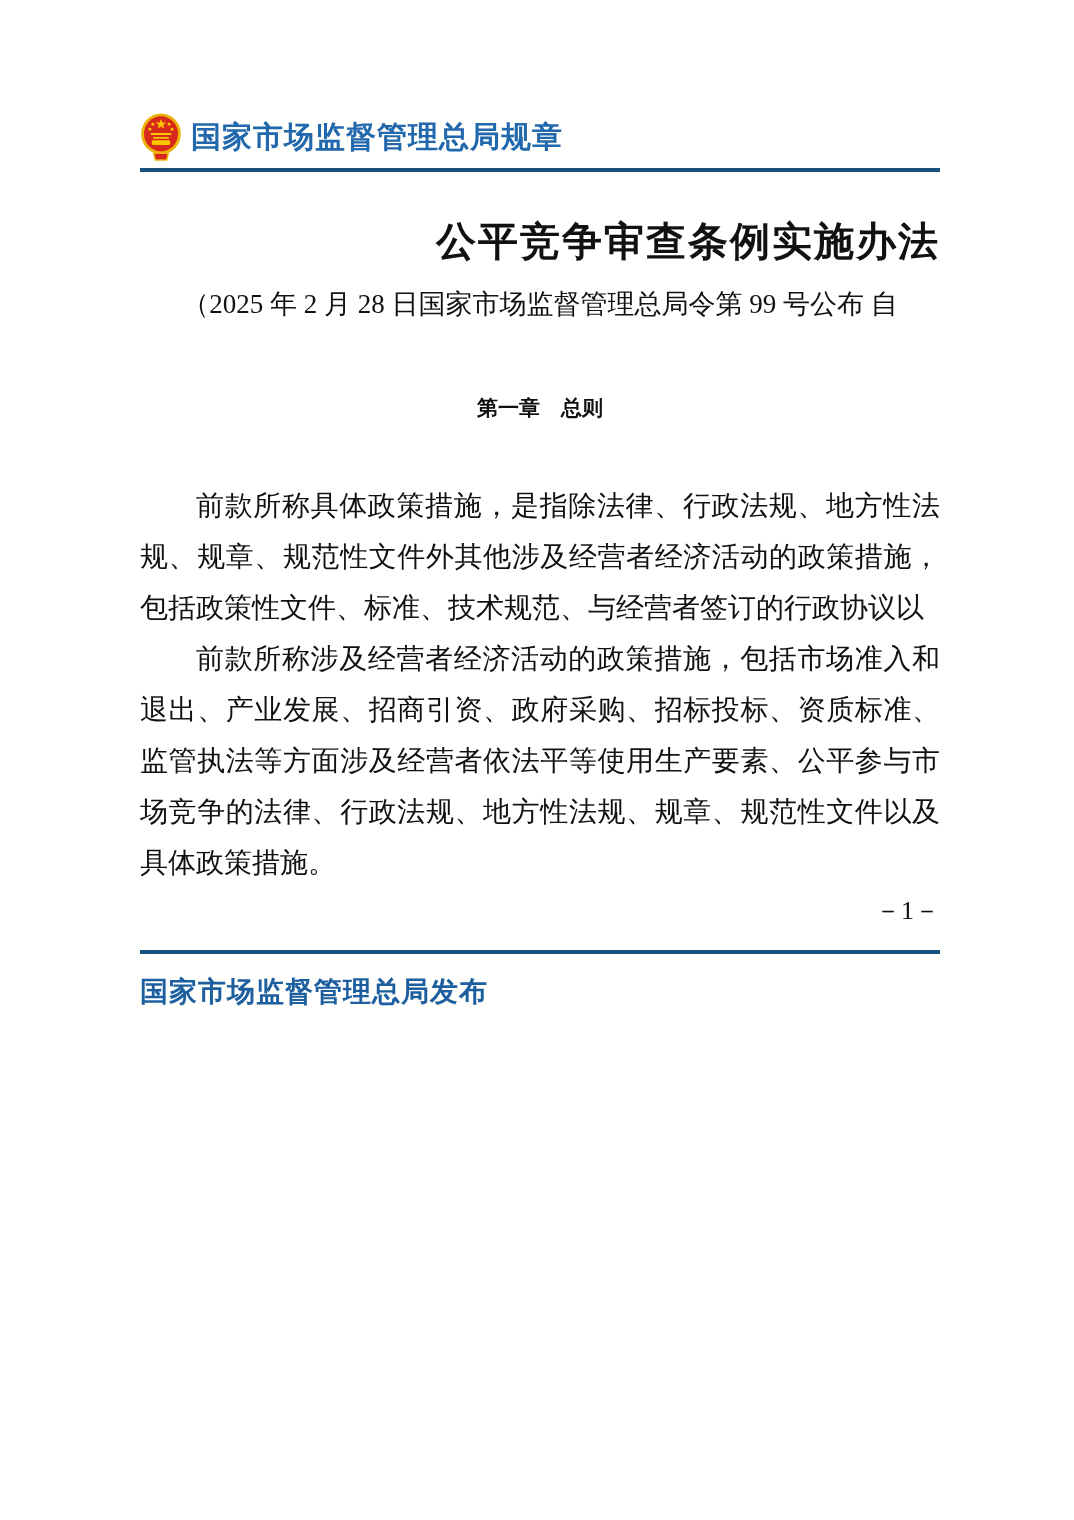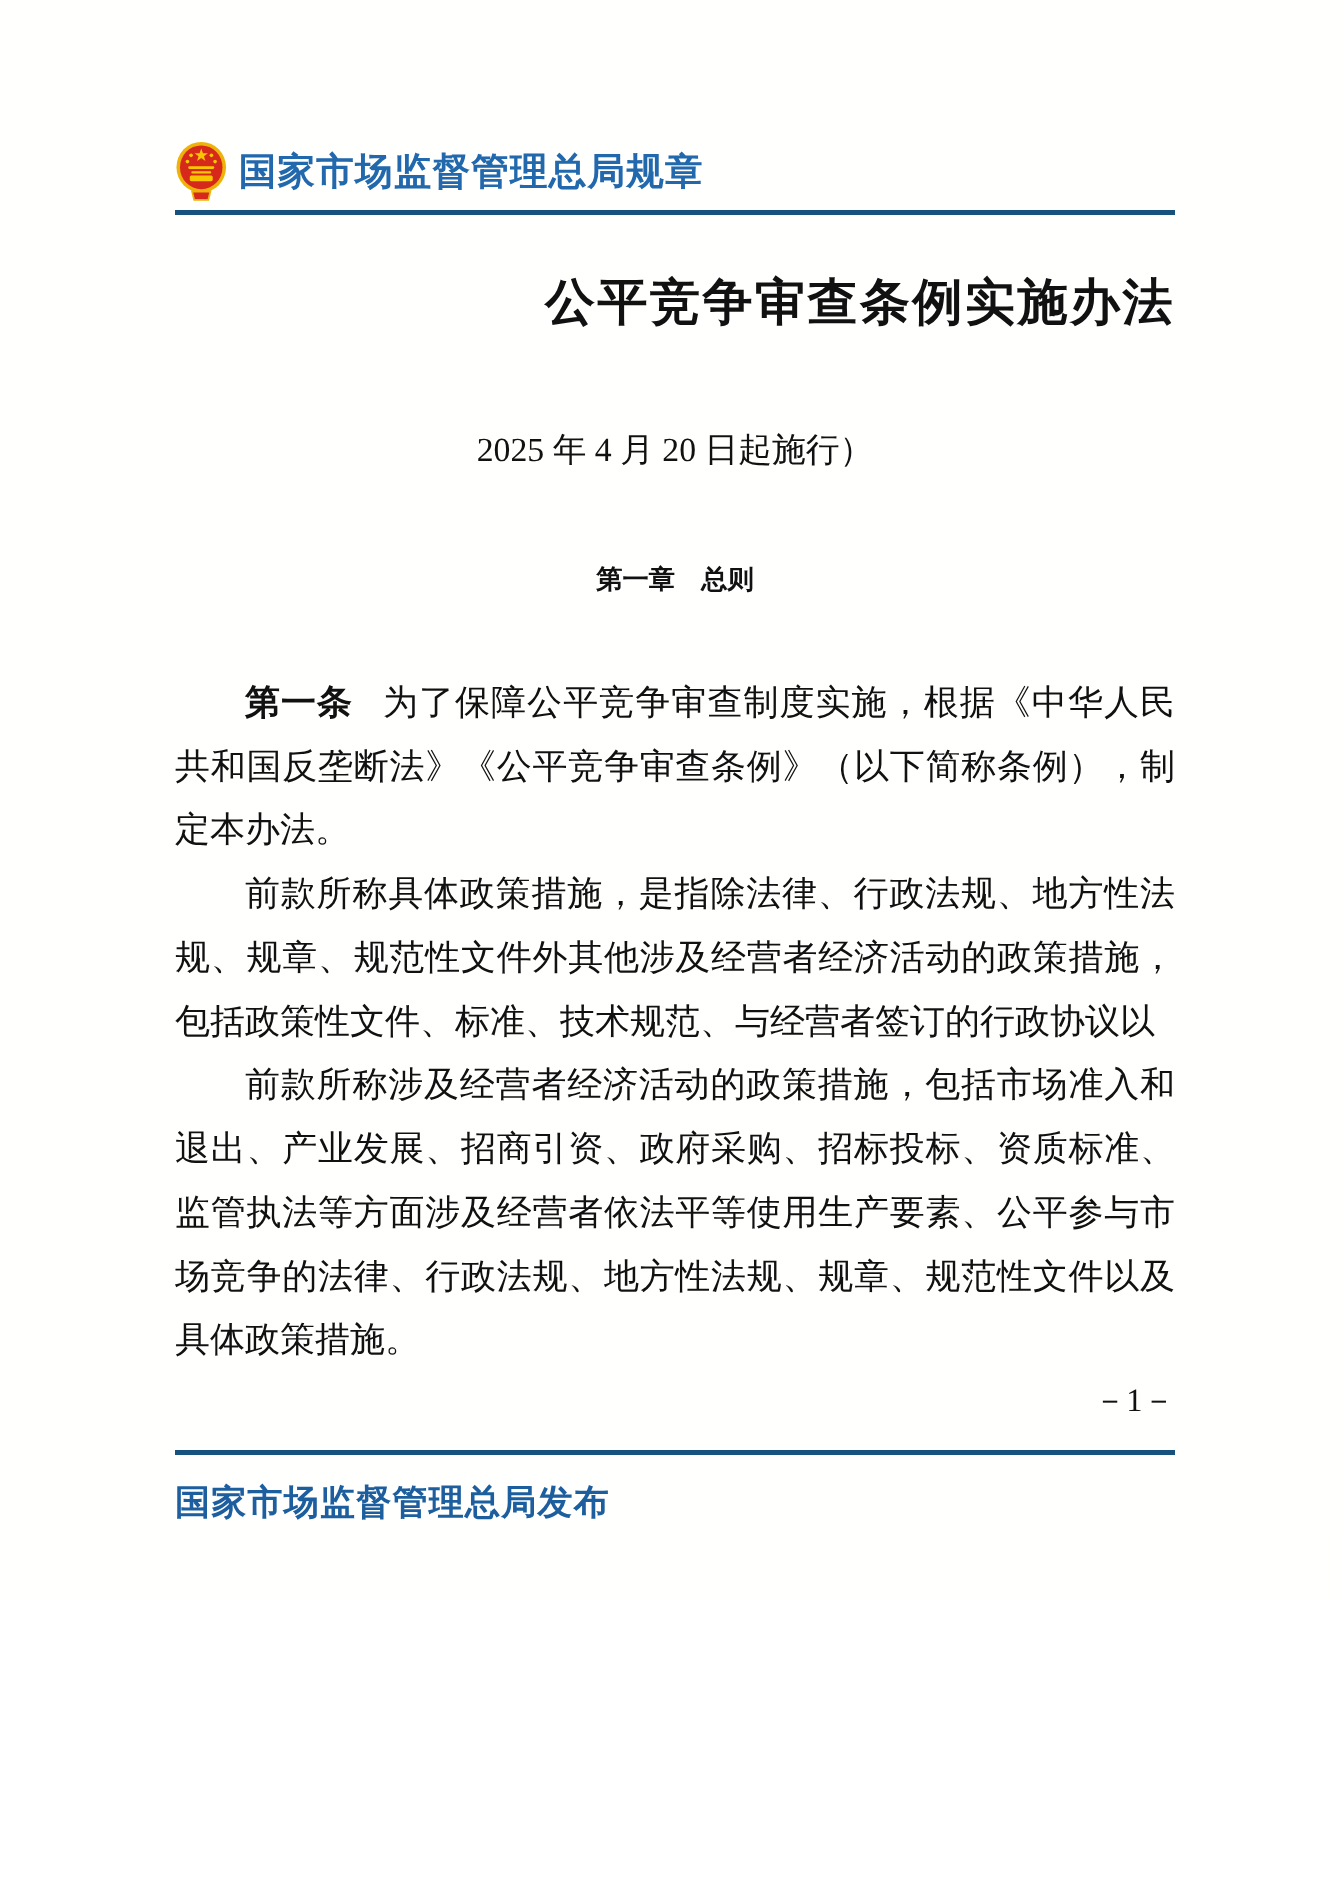--- a/index.html
+++ b/index.html
@@ -122,26 +122,25 @@
         <path d="M13 38.5 h14 l-1.6 6.5 h-10.8 z" fill="#d7281c" stroke="#eeb308" stroke-width="1.4"></path>
       </svg>
     </span>
     <span class="header-label">国家市场监督管理总局规章</span>
   </header>
 
   <div class="header-rule"></div>
 
   <h1 class="doc-title">公平竞争审查条例实施办法</h1>
 
-  <p class="doc-subtitle"><br><span>2025 年 4 月 20 日起施行）</span></p>
+  <p class="doc-subtitle"><span>（2025 年 2 月 28 日国家市场监督管理总局令第 99 号公布  自</span><br></p>
 
   <h2 class="chapter-heading">第一章　总则</h2>
 
   <div class="doc-body">
-    <p class="body-para"><span class="para-lead">第一条</span><span>为了保障公平竞争审查制度实施，根据《中华人民共和国反垄断法》《公平竞争审查条例》（以下简称条例），制定本办法。</span></p>
     <p class="body-para"><span>前款所称具体政策措施，是指除法律、行政法规、地方性法规、规章、规范性文件外其他涉及经营者经济活动的政策措施，包括政策性文件、标准、技术规范、与经营者签订的行政协议以</span></p>
     <p class="body-para"><span>前款所称涉及经营者经济活动的政策措施，包括市场准入和退出、产业发展、招商引资、政府采购、招标投标、资质标准、监管执法等方面涉及经营者依法平等使用生产要素、公平参与市场竞争的法律、行政法规、地方性法规、规章、规范性文件以及具体政策措施。</span></p>
   </div>
 
   <div class="page-number">－1－</div>
 
   <div class="footer-rule"></div>
 
   <span class="watermark-x">X</span>
 

